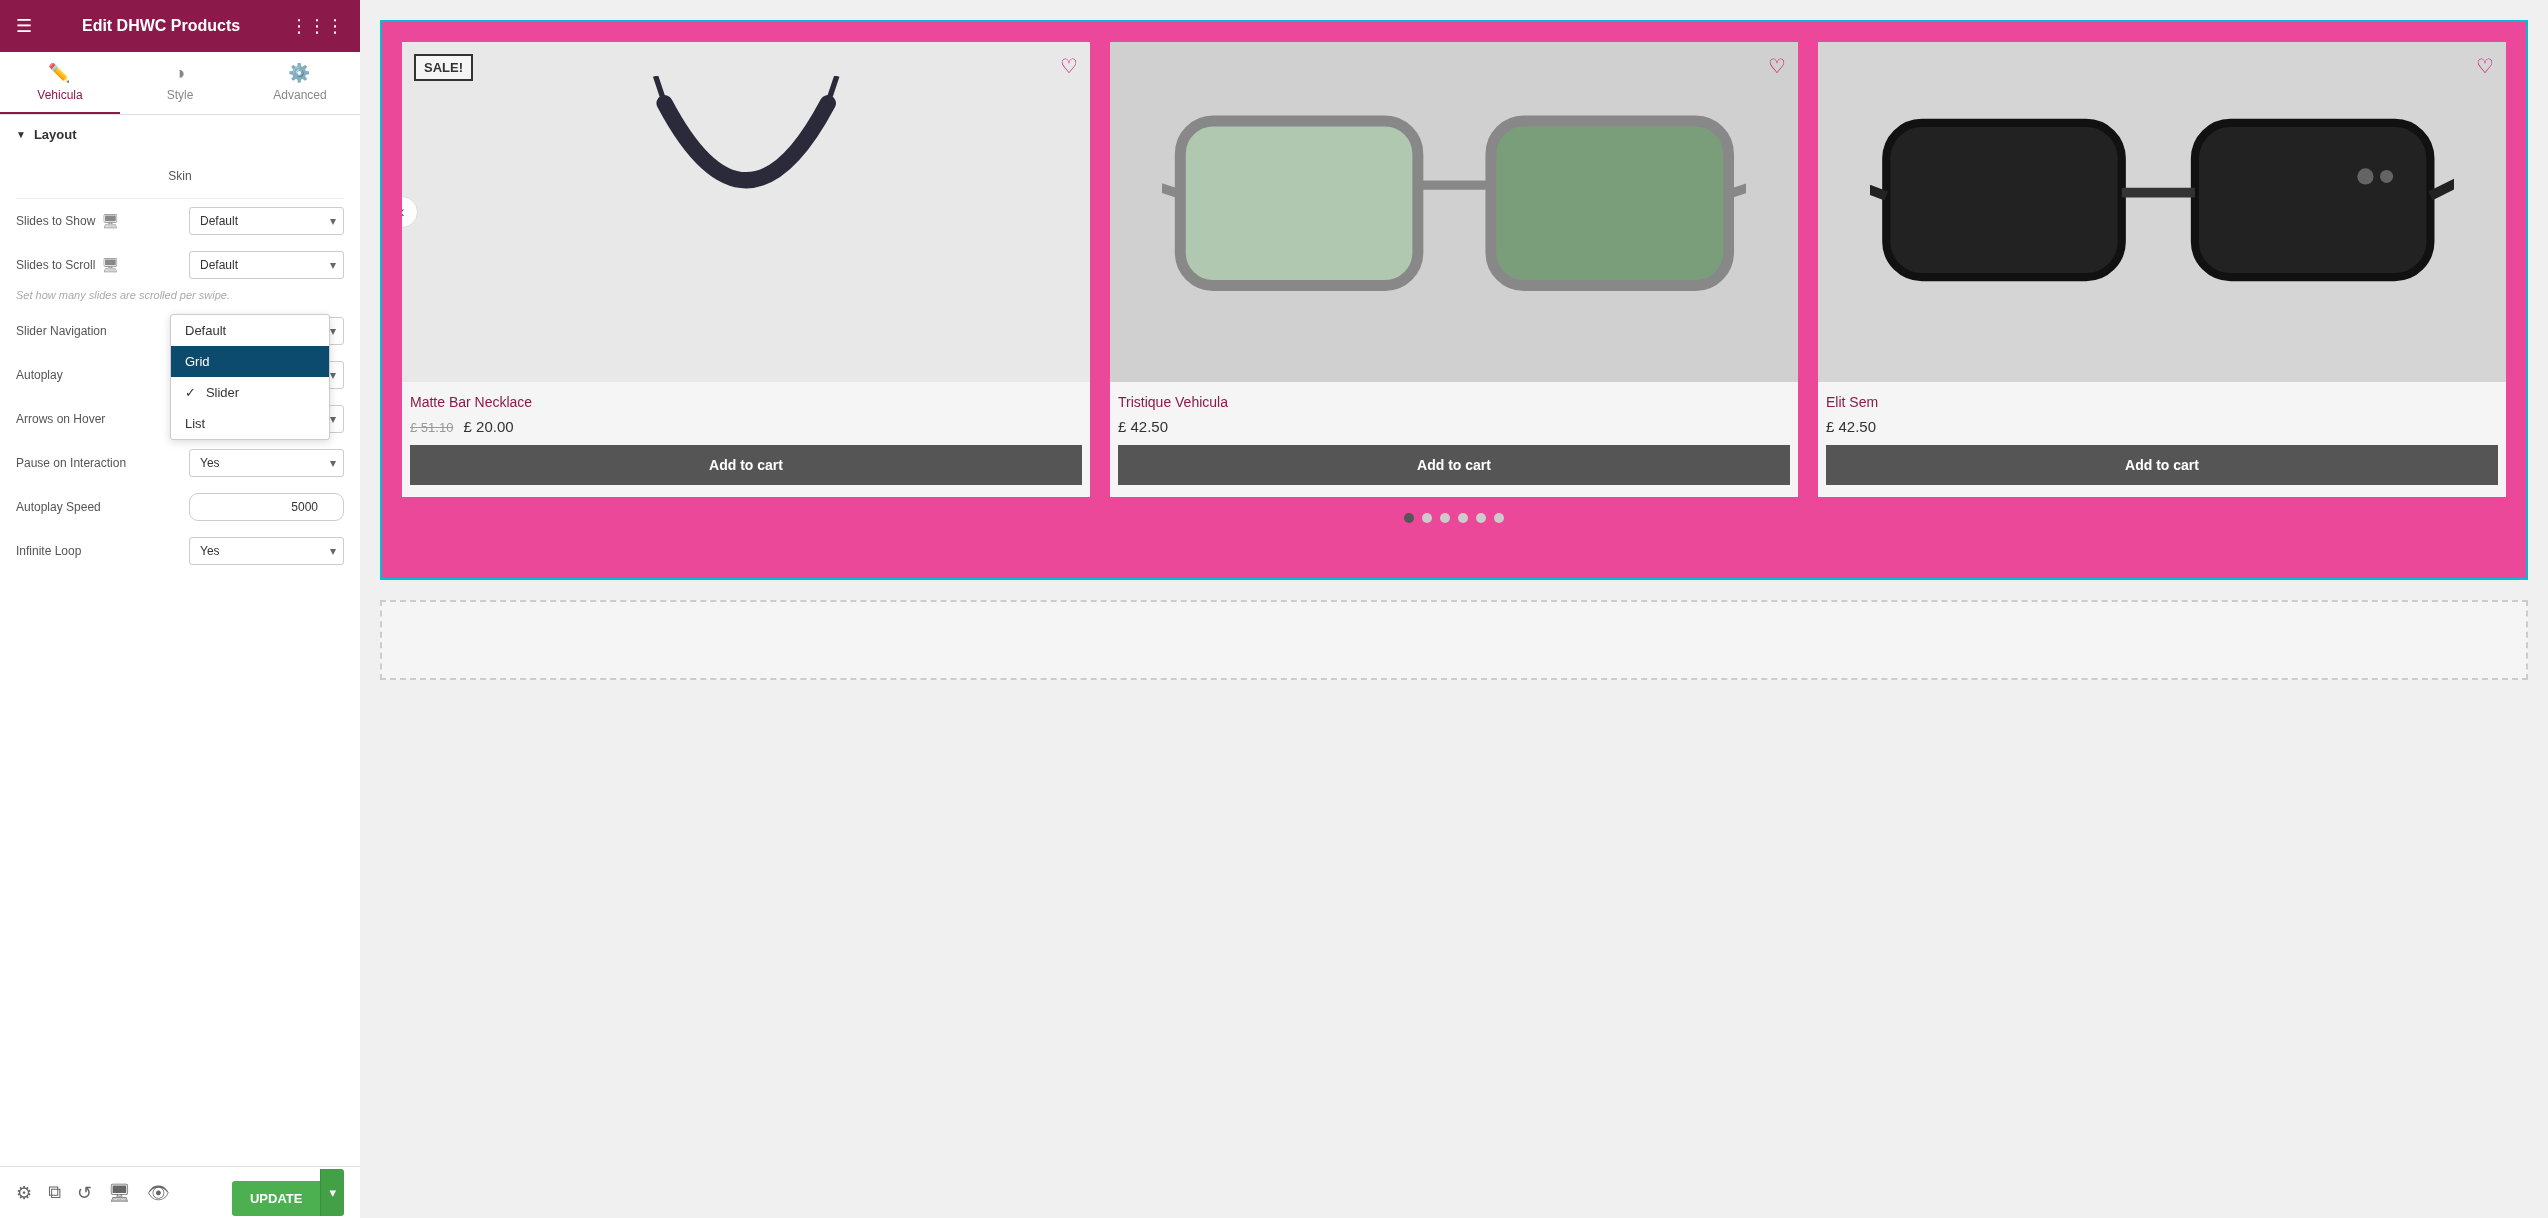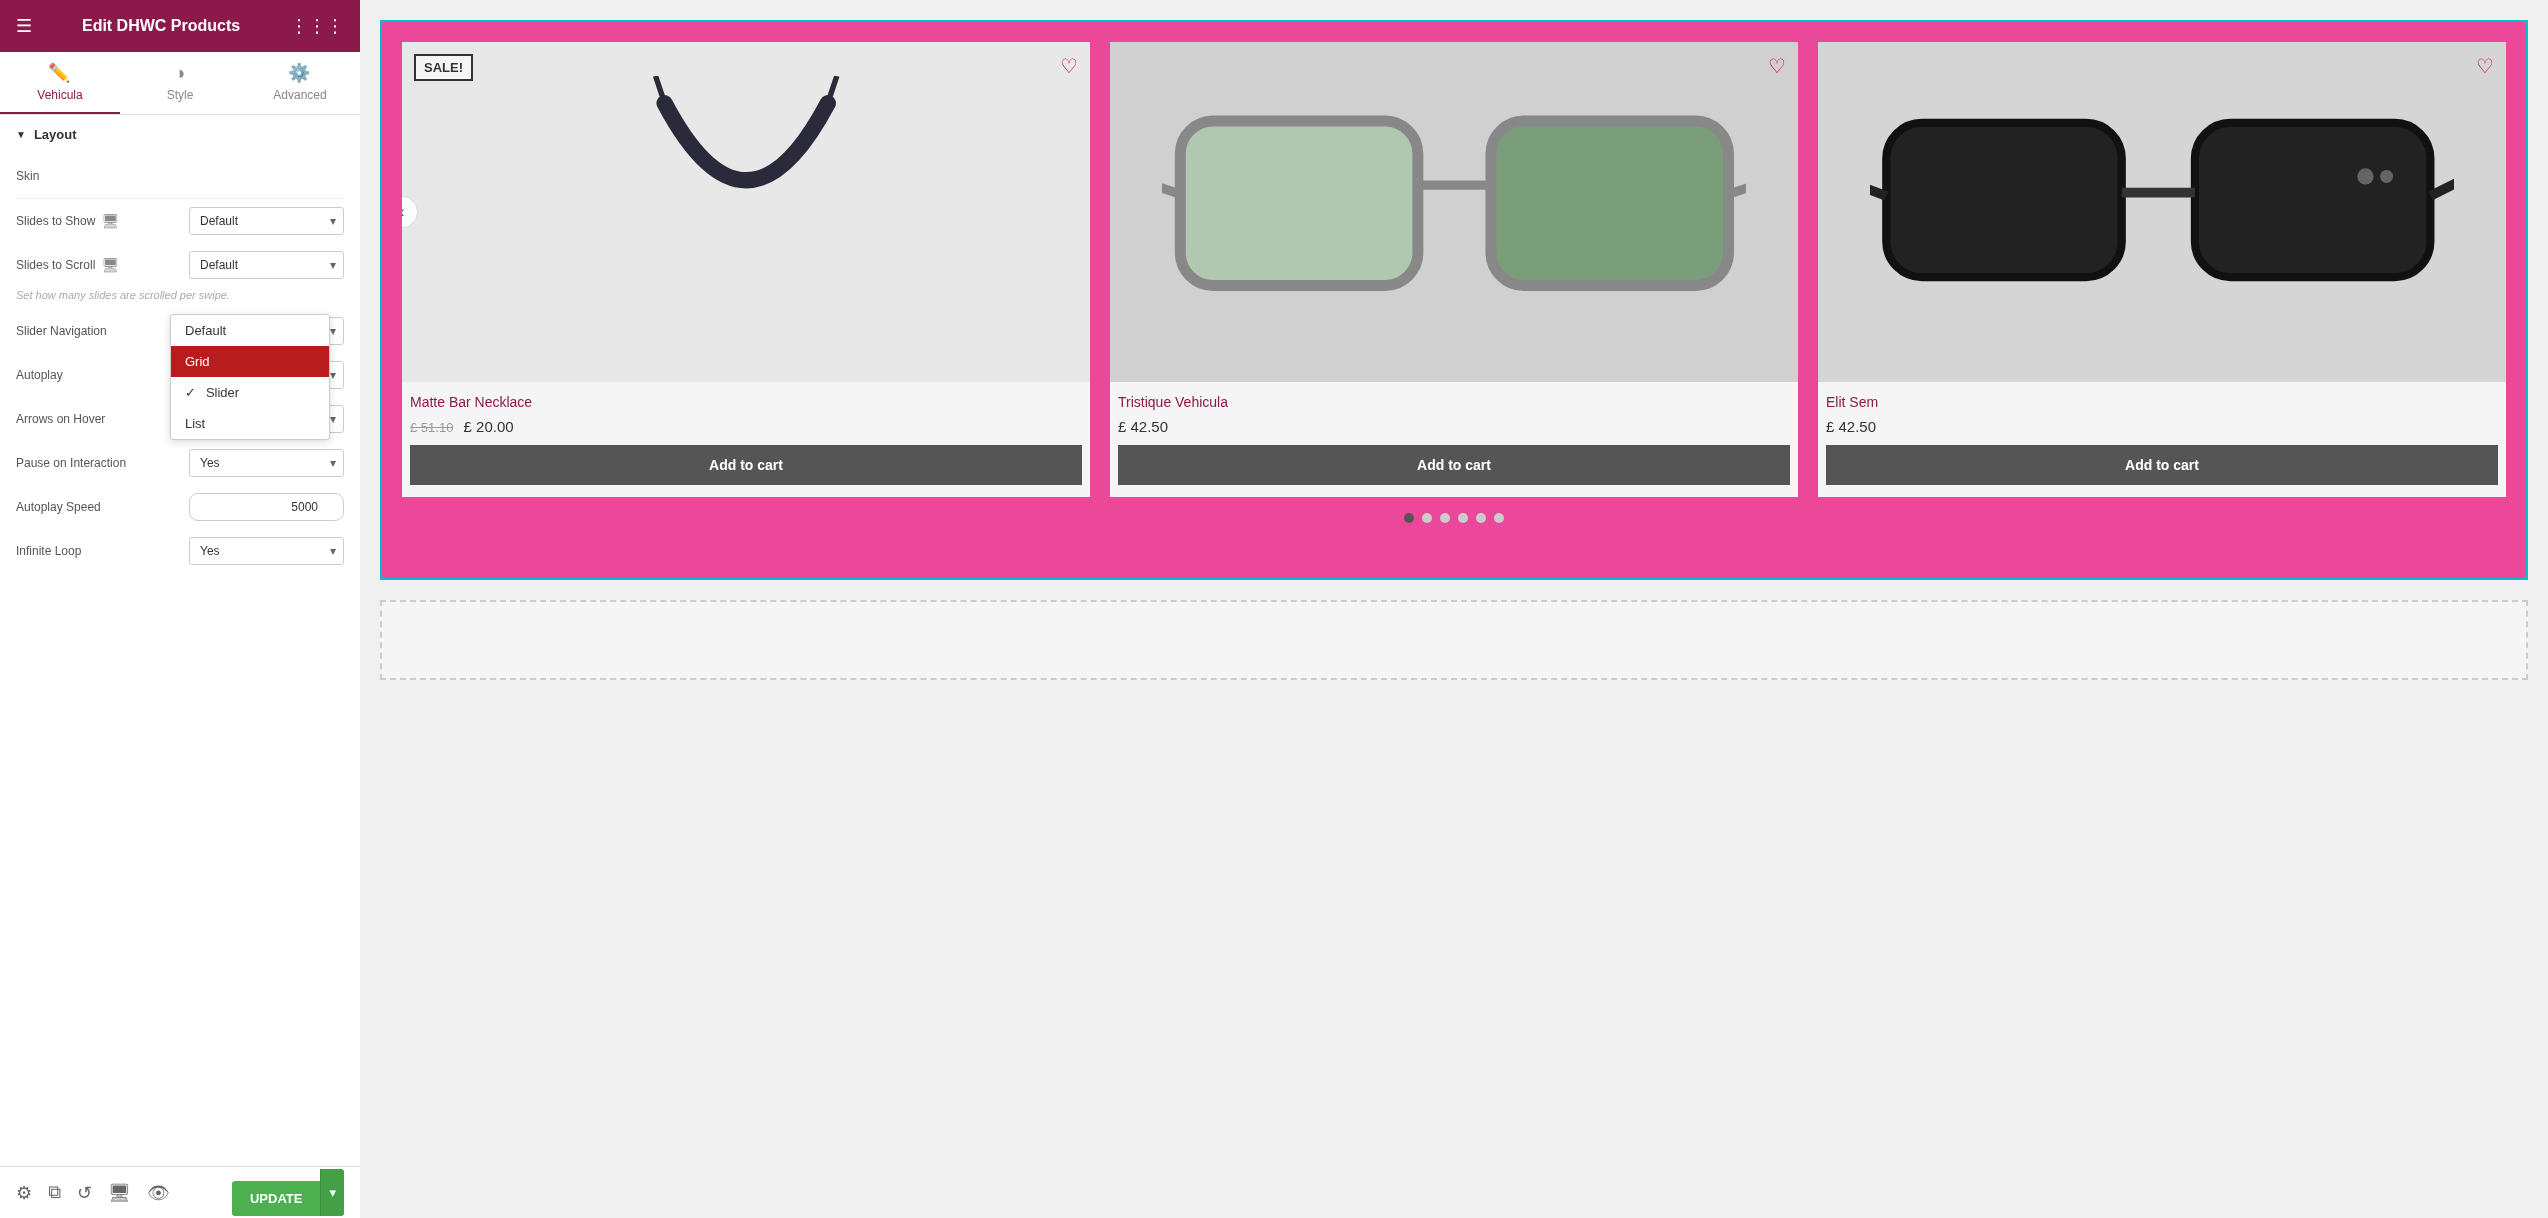--- a/index.html
+++ b/index.html
@@ -183,21 +183,21 @@
       padding: 8px 14px;
       font-size: 13px;
       cursor: pointer;
       color: #333;
       display: flex;
       align-items: center;
       gap: 6px;
     }
 
     .dropdown-item.highlighted {
-      background: #b91c1c;
+      background: #0c4a6e;
       color: #fff;
     }
 
     
     .sidebar-toolbar {
       display: flex;
       align-items: center;
       background: #fff;
       border-top: 1px solid #e0e0e0;
       padding: 0 16px;
@@ -404,20 +404,21 @@
       width: 85%;
     }
 
     
     .skin-row {
       display: flex;
       align-items: center;
       padding: 8px 16px;
       min-height: 44px;
       position: relative;
+      text-align: center;
     }
 
     .skin-label {
       font-size: 12px;
       color: #555;
       flex: 1;
     }
 
     .divider {
       border: none;

